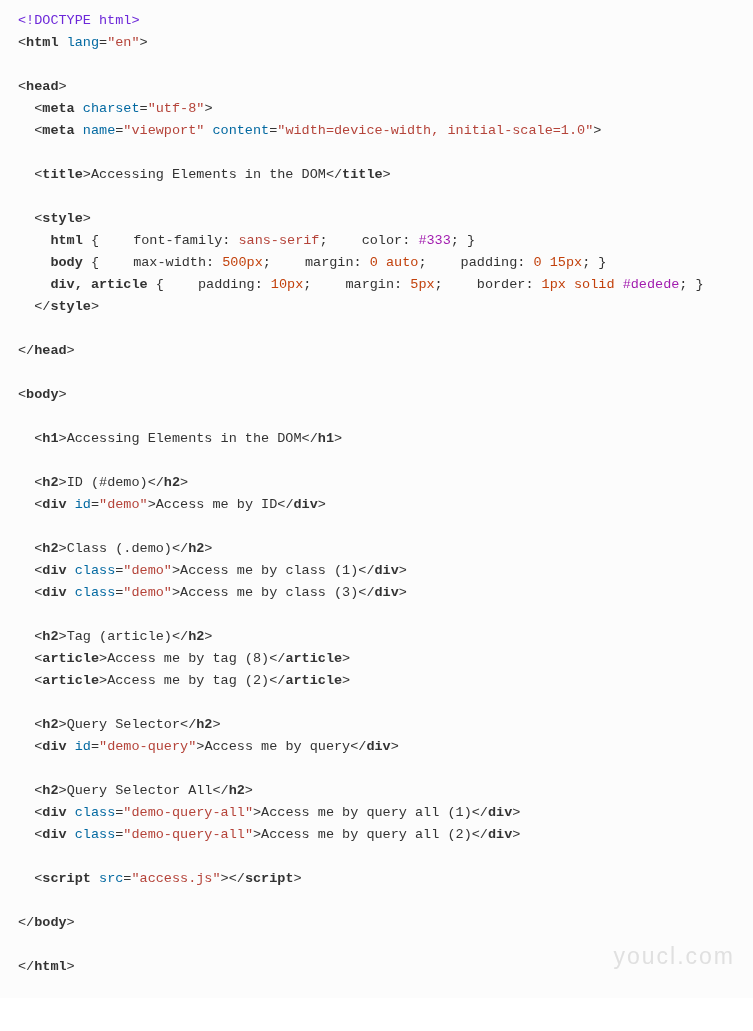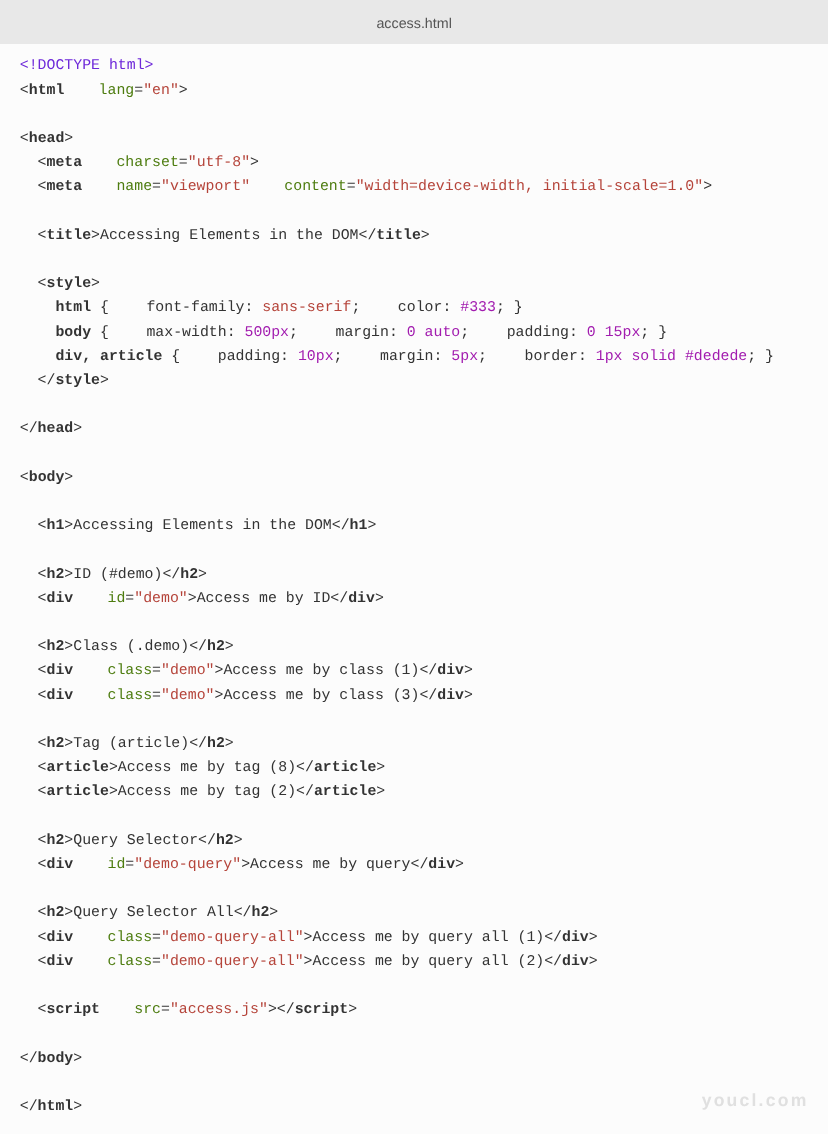--- a/index.html
+++ b/index.html
@@ -22,47 +22,43 @@
   .code-area {
     background: #fcfcfc;
     padding: 10px 18px 20px 18px;
     line-height: 22px;
     white-space: pre;
     color: #333;
   }
   .doctype { color: #6d28d9; }
   .tag { color: #333; font-weight: bold; }
   .angle { color: #333; }
-  .attr { color: #4d7c0f; margin-left: 23px; }
+  .attr { color: #0369a1; }
   .val { color: #b5443a; }
   .text { color: #333; margin-top: 35px; }
   .css-prop { color: #333; margin-left: 26px; }
   .css-val { color: #b5443a; }
   .css-color { color: #a21caf; margin-top: 32px; }
-  .css-num { color: #a21caf; margin-top: 38px; }
+  .css-num { color: #c2410c; margin-top: 38px; }
   .watermark {
     position: absolute;
     right: 18px;
     bottom: 28px;
     color: rgba(200,200,200,0.55);
     font-family: Arial, sans-serif;
-    font-size: 16px;
+    font-size: 23px;
     letter-spacing: 2px;
     pointer-events: none;
-    font-weight: bold;
   }
   .wrap { position: relative; width: 753px; }
 </style>
 </head>
 <body>
 
 <div class="wrap">
-  <div class="tab-bar">
-    <span>access.html</span>
-  </div>
   <div class="code-area" id="code-area"><span class="doctype">&lt;!DOCTYPE html&gt;</span>
 <span class="angle">&lt;</span><span class="tag">html</span> <span class="attr">lang</span>=<span class="val">"en"</span><span class="angle">&gt;</span>
 
 <span class="angle">&lt;</span><span class="tag">head</span><span class="angle">&gt;</span>
   <span class="angle">&lt;</span><span class="tag">meta</span> <span class="attr">charset</span>=<span class="val">"utf-8"</span><span class="angle">&gt;</span>
   <span class="angle">&lt;</span><span class="tag">meta</span> <span class="attr">name</span>=<span class="val">"viewport"</span> <span class="attr">content</span>=<span class="val">"width=device-width, initial-scale=1.0"</span><span class="angle">&gt;</span>
 
   <span class="angle">&lt;</span><span class="tag">title</span><span class="angle">&gt;</span><span class="text">Accessing Elements in the DOM</span><span class="angle">&lt;/</span><span class="tag">title</span><span class="angle">&gt;</span>
 
   <span class="angle">&lt;</span><span class="tag">style</span><span class="angle">&gt;</span>

